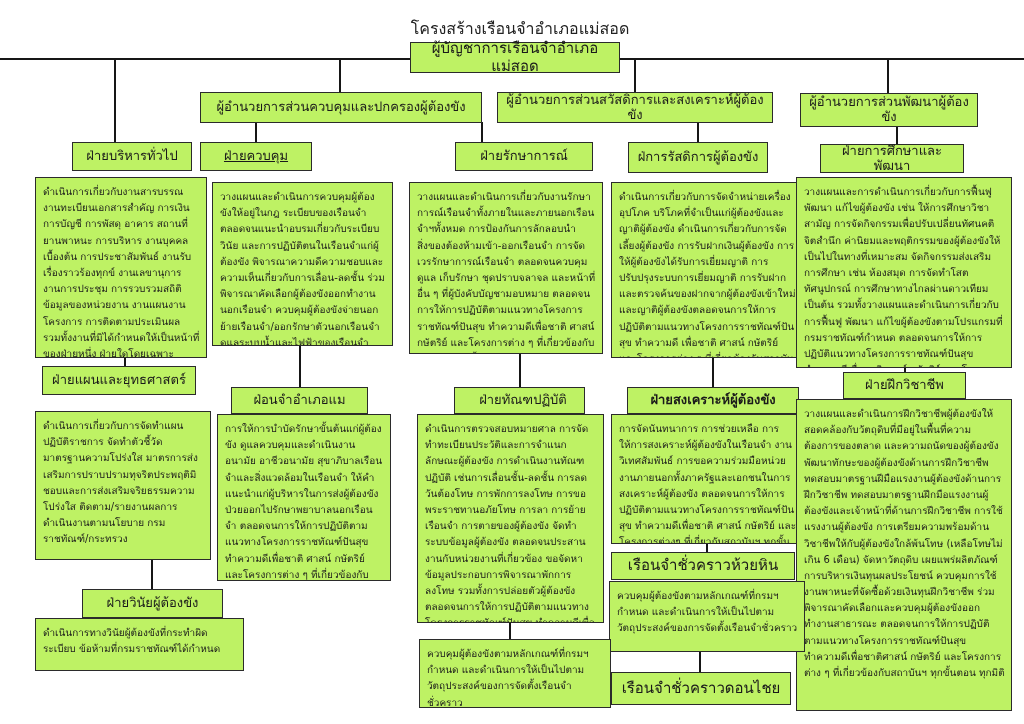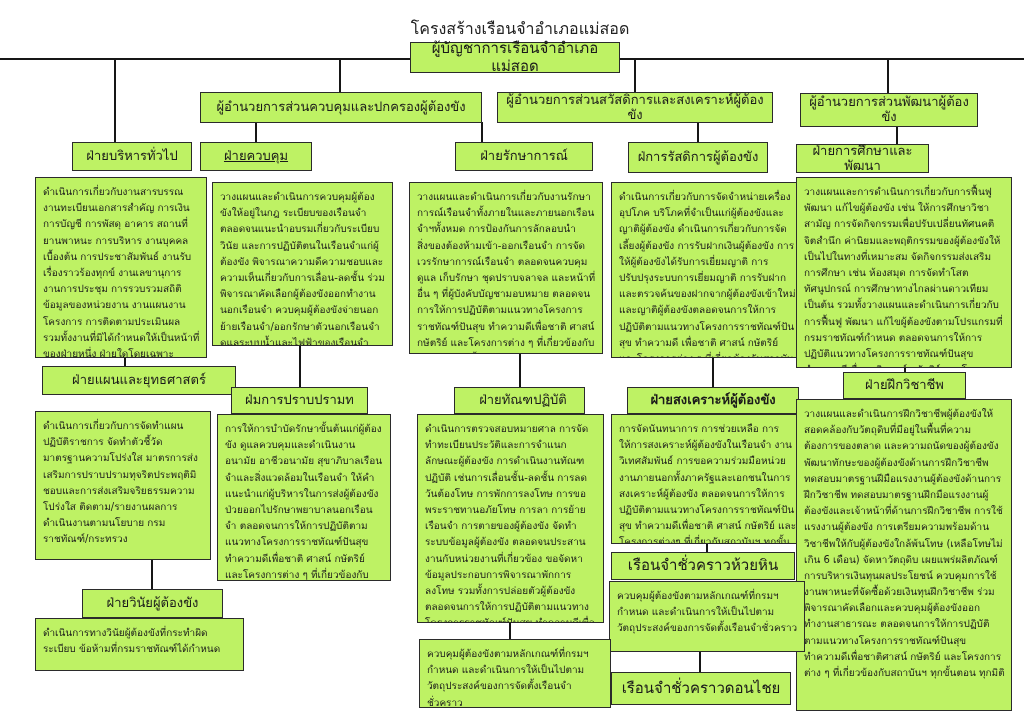--- a/index.html
+++ b/index.html
@@ -20,29 +20,29 @@
   #commander{left:410px;top:42px;width:210px;height:31px;font-size:15px;}
   
   #div1{left:200px;top:92px;width:282px;height:31px;}
   #div2{left:497px;top:92px;width:276px;height:31px;}
   #div3{left:800px;top:93px;width:178px;height:34px;font-family:Liberation Serif, serif;}
   
   #h-admin{left:72px;top:142px;width:120px;height:29px;}
   #h-custody{left:200px;top:142px;width:112px;height:29px;text-decoration:underline;}
   #h-guard{left:413px;top:142px;width:138px;height:29px;margin-left:42px;}
   #h-welfare{left:628px;top:142px;width:140px;height:31px;}
-  #h-edu{left:796px;top:144px;width:133px;height:29px;}
+  #h-edu{left:820px;top:144px;width:144px;height:29px;}
   
   #d-admin{left:35px;top:177px;width:172px;height:181px;}
   #d-custody{left:212px;top:182px;width:181px;height:164px;}
   #d-guard{left:409px;top:182px;width:194px;height:172px;}
   #d-welfare{left:611px;top:182px;width:193px;height:176px;}
   #d-edu{left:796px;top:177px;width:216px;height:191px;}
   
-  #h-plan{left:42px;top:366px;width:194px;height:29px;}
+  #h-plan{left:42px;top:366px;width:154px;height:29px;}
   #d-plan{left:35px;top:411px;width:176px;height:149px;}
   #h-infirm{left:231px;top:387px;width:137px;height:27px;}
   #d-infirm{left:217px;top:414px;width:174px;height:167px;}
   #h-penology{left:454px;top:387px;width:131px;height:27px;padding-left:11px;}
   #d-penology{left:417px;top:414px;width:187px;height:209px;}
   #h-relief{left:627px;top:387px;width:172px;height:27px;font-weight:bold;}
   #d-relief{left:611px;top:414px;width:192px;height:130px;}
   #h-vocational{left:843px;top:372px;width:123px;height:27px;}
   #d-vocational{left:796px;top:399px;width:216px;height:312px;}
   
@@ -92,21 +92,21 @@
   <div id="h-edu" class="box hdr">ฝ่ายการศึกษาและพัฒนา</div>
 
   <div id="d-admin" class="box desc">ดำเนินการเกี่ยวกับงานสารบรรณ งานทะเบียนเอกสารสำคัญ การเงิน การบัญชี การพัสดุ อาคาร สถานที่ ยานพาหนะ การบริหาร งานบุคคลเบื้องต้น การประชาสัมพันธ์ งานรับเรื่องราวร้องทุกข์ งานเลขานุการ งานการประชุม การรวบรวมสถิติข้อมูลของหน่วยงาน งานแผนงานโครงการ การติดตามประเมินผล รวมทั้งงานที่มิได้กำหนดให้เป็นหน้าที่ของฝ่ายหนึ่ง ฝ่ายใดโดยเฉพาะ ตลอดจนการให้การปฏิบัติตามแนวทางโครงการราชทัณฑ์ปันสุข ทำความดีเพื่อชาติ ศาสน์ กษัตริย์ และโครงการต่าง ๆ ที่เกี่ยวข้องกับสถาบันฯ ทุกขั้นตอน ทุกมิติ</div>
   <div id="d-custody" class="box desc">วางแผนและดำเนินการควบคุมผู้ต้องขังให้อยู่ในกฎ ระเบียบของเรือนจำตลอดจนแนะนำอบรมเกี่ยวกับระเบียบวินัย และการปฏิบัติตนในเรือนจำแก่ผู้ต้องขัง พิจารณาความดีความชอบและความเห็นเกี่ยวกับการเลื่อน-ลดชั้น ร่วมพิจารณาคัดเลือกผู้ต้องขังออกทำงานนอกเรือนจำ ควบคุมผู้ต้องขังจ่ายนอก ย้ายเรือนจำ/ออกรักษาตัวนอกเรือนจำ ดูแลระบบน้ำและไฟฟ้าของเรือนจำ ตลอดจนการให้การปฏิบัติตามแนวทางโครงการราชทัณฑ์ปันสุข ทำความดีเพื่อชาติ ศาสน์ กษัตริย์ และโครงการต่าง ๆ ที่เกี่ยวข้องกับสถาบันฯ ทุกขั้นตอน ทุกมิติ</div>
   <div id="d-guard" class="box desc">วางแผนและดำเนินการเกี่ยวกับงานรักษาการณ์เรือนจำทั้งภายในและภายนอกเรือนจำฯทั้งหมด การป้องกันการลักลอบนำสิ่งของต้องห้ามเข้า-ออกเรือนจำ การจัดเวรรักษาการณ์เรือนจำ ตลอดจนควบคุม ดูแล เก็บรักษา ชุดปราบจลาจล และหน้าที่อื่น ๆ ที่ผู้บังคับบัญชามอบหมาย ตลอดจนการให้การปฏิบัติตามแนวทางโครงการราชทัณฑ์ปันสุข ทำความดีเพื่อชาติ ศาสน์ กษัตริย์ และโครงการต่าง ๆ ที่เกี่ยวข้องกับสถาบันฯ ทุกขั้นตอน ทุกมิติ</div>
   <div id="d-welfare" class="box desc">ดำเนินการเกี่ยวกับการจัดจำหน่ายเครื่องอุปโภค บริโภคที่จำเป็นแก่ผู้ต้องขังและญาติผู้ต้องขัง ดำเนินการเกี่ยวกับการจัดเลี้ยงผู้ต้องขัง การรับฝากเงินผู้ต้องขัง การให้ผู้ต้องขังได้รับการเยี่ยมญาติ การปรับปรุงระบบการเยี่ยมญาติ การรับฝากและตรวจค้นของฝากจากผู้ต้องขังเข้าใหม่และญาติผู้ต้องขังตลอดจนการให้การปฏิบัติตามแนวทางโครงการราชทัณฑ์ปันสุข ทำความดี เพื่อชาติ ศาสน์ กษัตริย์ และโครงการต่าง ๆ ที่เกี่ยวข้องกับสถาบัน ทุกขั้นตอน ทุกมิติ</div>
   <div id="d-edu" class="box desc">วางแผนและการดำเนินการเกี่ยวกับการฟื้นฟู พัฒนา แก้ไขผู้ต้องขัง เช่น ให้การศึกษาวิชาสามัญ การจัดกิจกรรมเพื่อปรับเปลี่ยนทัศนคติ จิตสำนึก ค่านิยมและพฤติกรรมของผู้ต้องขังให้เป็นไปในทางที่เหมาะสม จัดกิจกรรมส่งเสริมการศึกษา เช่น ห้องสมุด การจัดทำโสตทัศนูปกรณ์ การศึกษาทางไกลผ่านดาวเทียม เป็นต้น รวมทั้งวางแผนและดำเนินการเกี่ยวกับการฟื้นฟู พัฒนา แก้ไขผู้ต้องขังตามโปรแกรมที่กรมราชทัณฑ์กำหนด ตลอดจนการให้การปฏิบัติแนวทางโครงการราชทัณฑ์ปันสุข ทำความดีเพื่อชาติศาสน์ กษัตริย์ และโครงการต่าง ๆ ที่เกี่ยวข้องกับสถาบันฯ ทุกขั้นตอน ทุกมิติ</div>
 
   <div id="h-plan" class="box hdr">ฝ่ายแผนและยุทธศาสตร์</div>
   <div id="d-plan" class="box desc">ดำเนินการเกี่ยวกับการจัดทำแผนปฏิบัติราชการ จัดทำตัวชี้วัด มาตรฐานความโปร่งใส มาตรการส่งเสริมการปราบปรามทุจริตประพฤติมิชอบและการส่งเสริมจริยธรรมความโปร่งใส ติดตาม/รายงานผลการดำเนินงานตามนโยบาย กรมราชทัณฑ์/กระทรวง</div>
-  <div id="h-infirm" class="box hdr">ฝ่มการปราบปรามท</div>
+  <div id="h-infirm" class="box hdr">ฝ่อนจำอำเภอแม</div>
   <div id="d-infirm" class="box desc">การให้การบำบัดรักษาขั้นต้นแก่ผู้ต้องขัง ดูแลควบคุมและดำเนินงานอนามัย อาชีวอนามัย สุขาภิบาลเรือนจำและสิ่งแวดล้อมในเรือนจำ ให้คำแนะนำแก่ผู้บริหารในการส่งผู้ต้องขังป่วยออกไปรักษาพยาบาลนอกเรือนจำ ตลอดจนการให้การปฏิบัติตามแนวทางโครงการราชทัณฑ์ปันสุข ทำความดีเพื่อชาติ ศาสน์ กษัตริย์ และโครงการต่าง ๆ ที่เกี่ยวข้องกับสถาบันฯ ทุกขั้นตอน ทุกมิติ</div>
   <div id="h-penology" class="box hdr">ฝ่ายทัณฑปฏิบัติ</div>
   <div id="d-penology" class="box desc">ดำเนินการตรวจสอบหมายศาล การจัดทำทะเบียนประวัติและการจำแนกลักษณะผู้ต้องขัง การดำเนินงานทัณฑปฏิบัติ เช่นการเลื่อนชั้น-ลดชั้น การลดวันต้องโทษ การพักการลงโทษ การขอพระราชทานอภัยโทษ การลา การย้ายเรือนจำ การตายของผู้ต้องขัง จัดทำระบบข้อมูลผู้ต้องขัง ตลอดจนประสานงานกับหน่วยงานที่เกี่ยวข้อง ขอจัดหาข้อมูลประกอบการพิจารณาพักการลงโทษ รวมทั้งการปล่อยตัวผู้ต้องขัง ตลอดจนการให้การปฏิบัติตามแนวทางโครงการราชทัณฑ์ปันสุข ทำความดีเพื่อชาติ ศาสน์ กษัตริย์ และโครงการต่าง ๆ ที่เกี่ยวข้องกับสถาบันฯ ทุกขั้นตอน ทุกมิติ</div>
   <div id="h-relief" class="box hdr">ฝ่ายสงเคราะห์ผู้ต้องขัง</div>
   <div id="d-relief" class="box desc">การจัดนันทนาการ การช่วยเหลือ การให้การสงเคราะห์ผู้ต้องขังในเรือนจำ งานวิเทศสัมพันธ์ การขอความร่วมมือหน่วยงานภายนอกทั้งภาครัฐและเอกชนในการสงเคราะห์ผู้ต้องขัง ตลอดจนการให้การปฏิบัติตามแนวทางโครงการราชทัณฑ์ปันสุข ทำความดีเพื่อชาติ ศาสน์ กษัตริย์ และโครงการต่างๆ ที่เกี่ยวกับสถาบันฯ ทุกขั้นตอน ทุกมิติ</div>
   <div id="h-vocational" class="box hdr">ฝ่ายฝึกวิชาชีพ</div>
   <div id="d-vocational" class="box desc">วางแผนและดำเนินการฝึกวิชาชีพผู้ต้องขังให้สอดคล้องกับวัตถุดิบที่มีอยู่ในพื้นที่ความต้องการของตลาด และความถนัดของผู้ต้องขังพัฒนาทักษะของผู้ต้องขังด้านการฝึกวิชาชีพ ทดสอบมาตรฐานฝีมือแรงงานผู้ต้องขังด้านการฝึกวิชาชีพ ทดสอบมาตรฐานฝึกมือแรงงานผู้ต้องขังและเจ้าหน้าที่ด้านการฝึกวิชาชีพ การใช้แรงงานผู้ต้องขัง การเตรียมความพร้อมด้านวิชาชีพให้กับผู้ต้องขังใกล้พ้นโทษ (เหลือโทษไม่เกิน 6 เดือน) จัดหาวัตถุดิบ เผยแพร่ผลิตภัณฑ์ การบริหารเงินทุนผลประโยชน์ ควบคุมการใช้งานพาหนะที่จัดซื้อด้วยเงินทุนฝึกวิชาชีพ ร่วมพิจารณาคัดเลือกและควบคุมผู้ต้องขังออกทำงานสาธารณะ ตลอดจนการให้การปฏิบัติตามแนวทางโครงการราชทัณฑ์ปันสุข ทำความดีเพื่อชาติศาสน์ กษัตริย์ และโครงการต่าง ๆ ที่เกี่ยวข้องกับสถาบันฯ ทุกขั้นตอน ทุกมิติ</div>
 
   <div id="h-discipline" class="box hdr">ฝ่ายวินัยผู้ต้องขัง</div>
   <div id="d-discipline" class="box desc">ดำเนินการทางวินัยผู้ต้องขังที่กระทำผิดระเบียบ ข้อห้ามที่กรมราชทัณฑ์ได้กำหนด</div>

